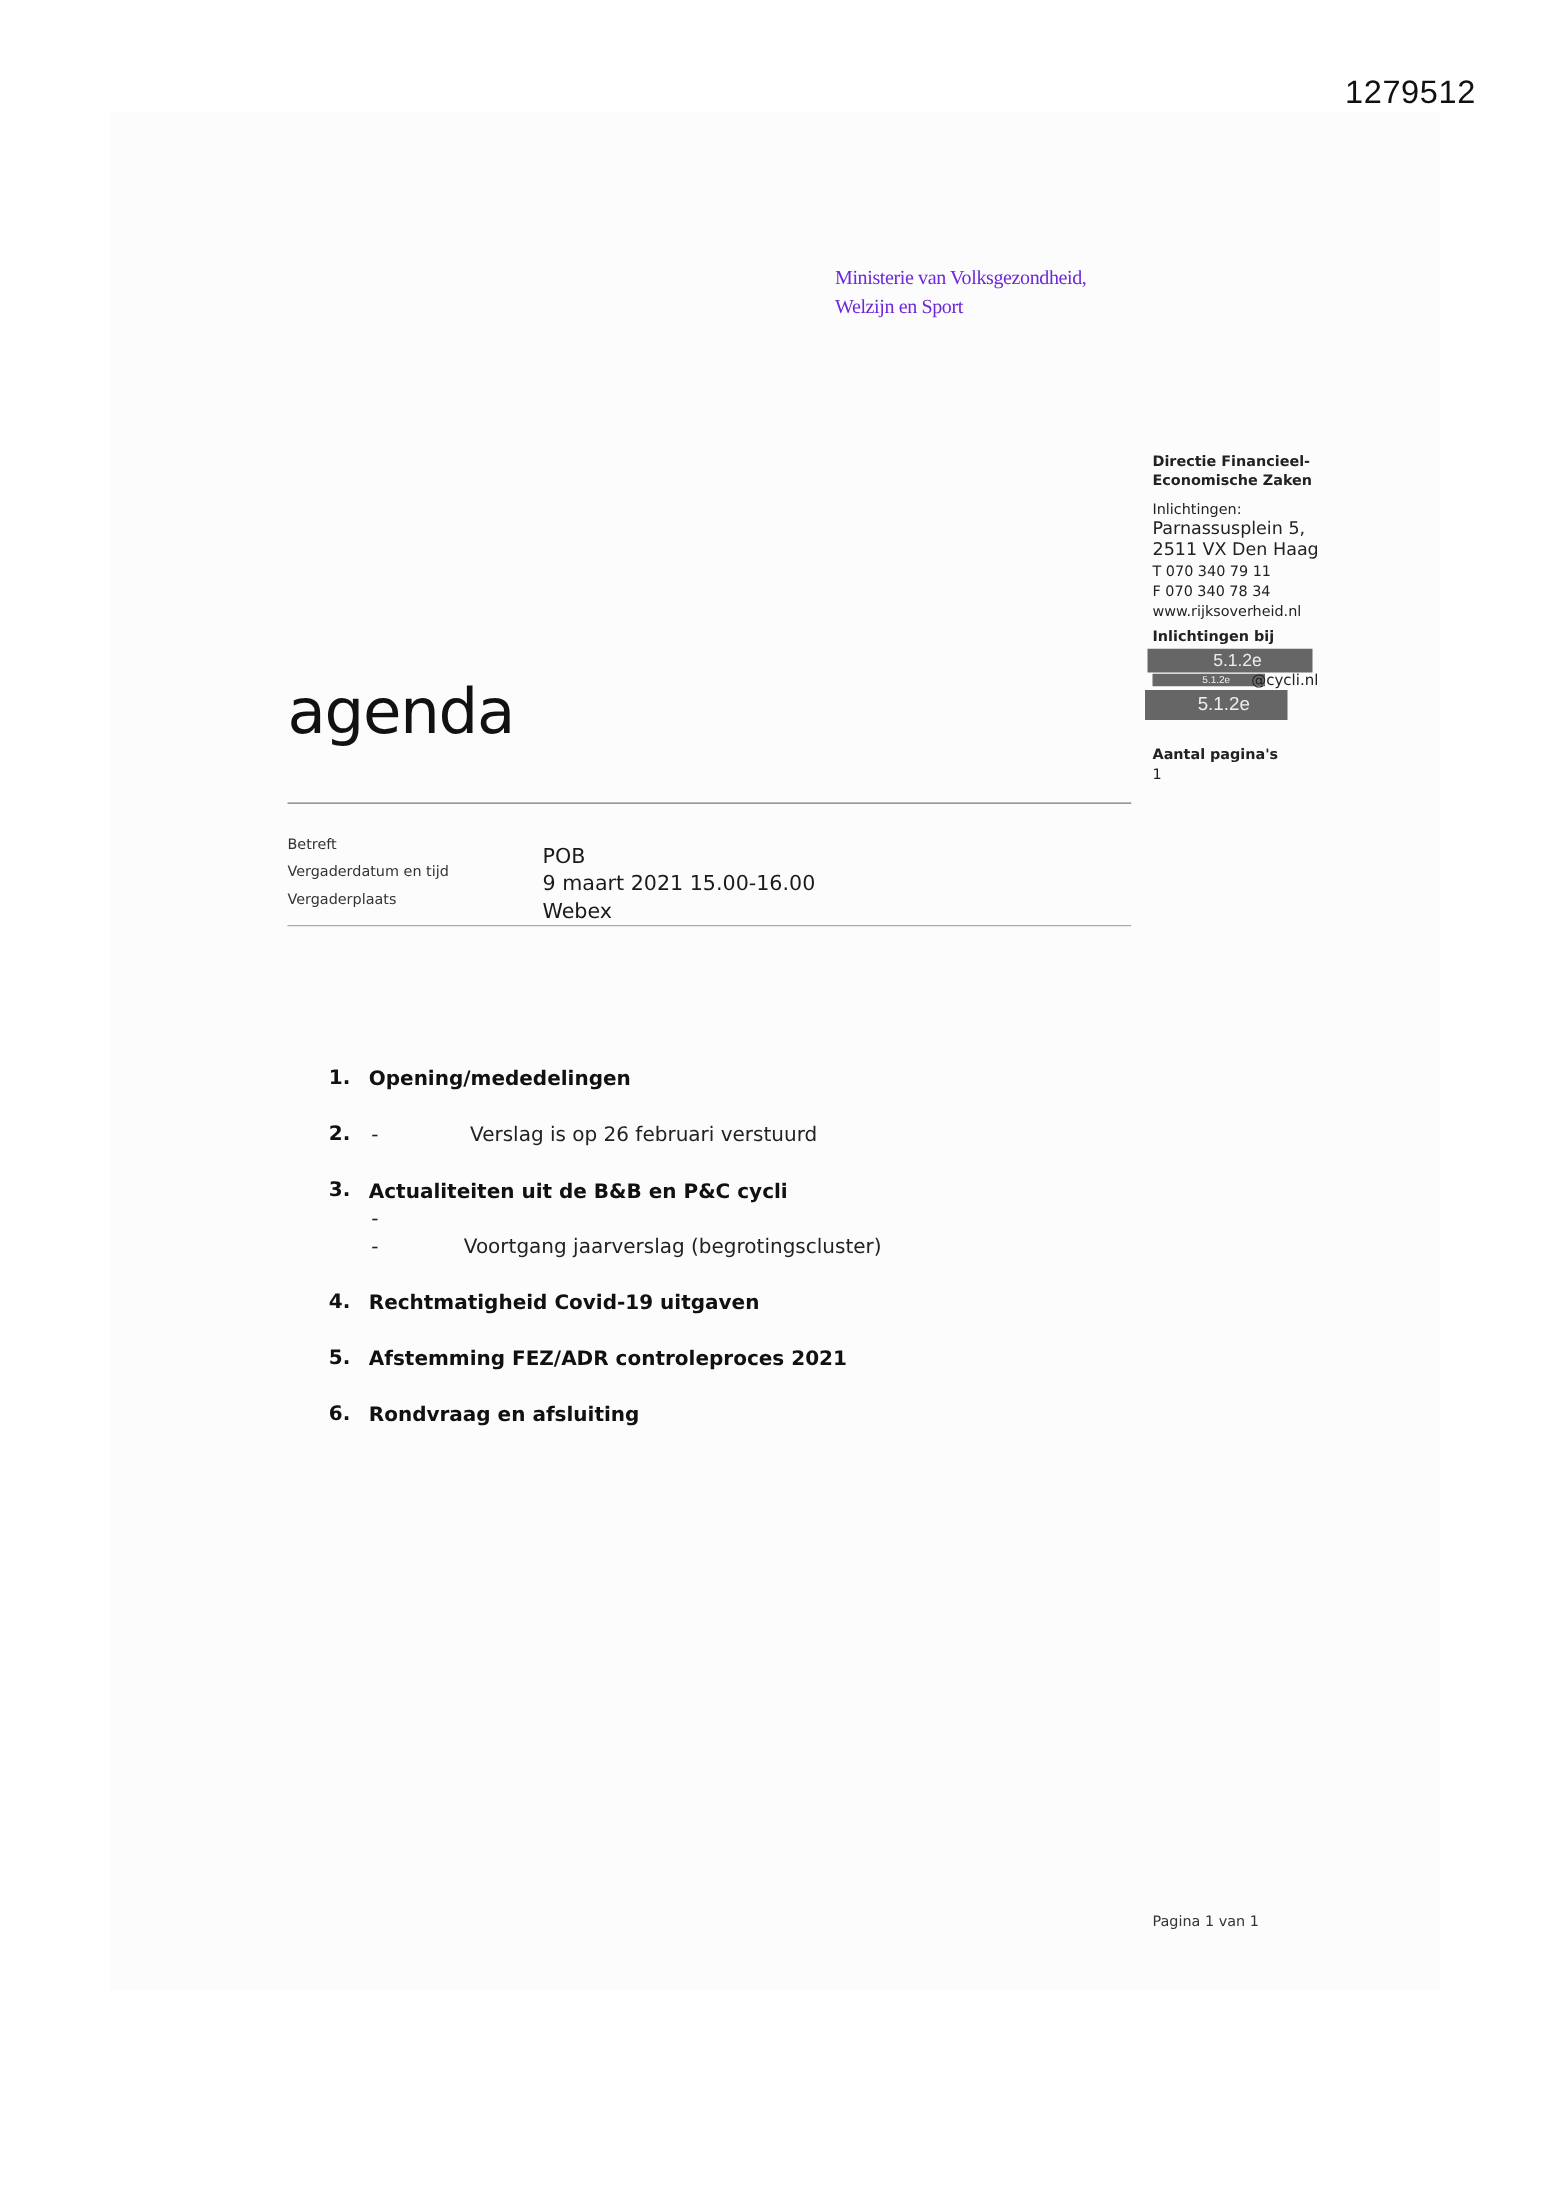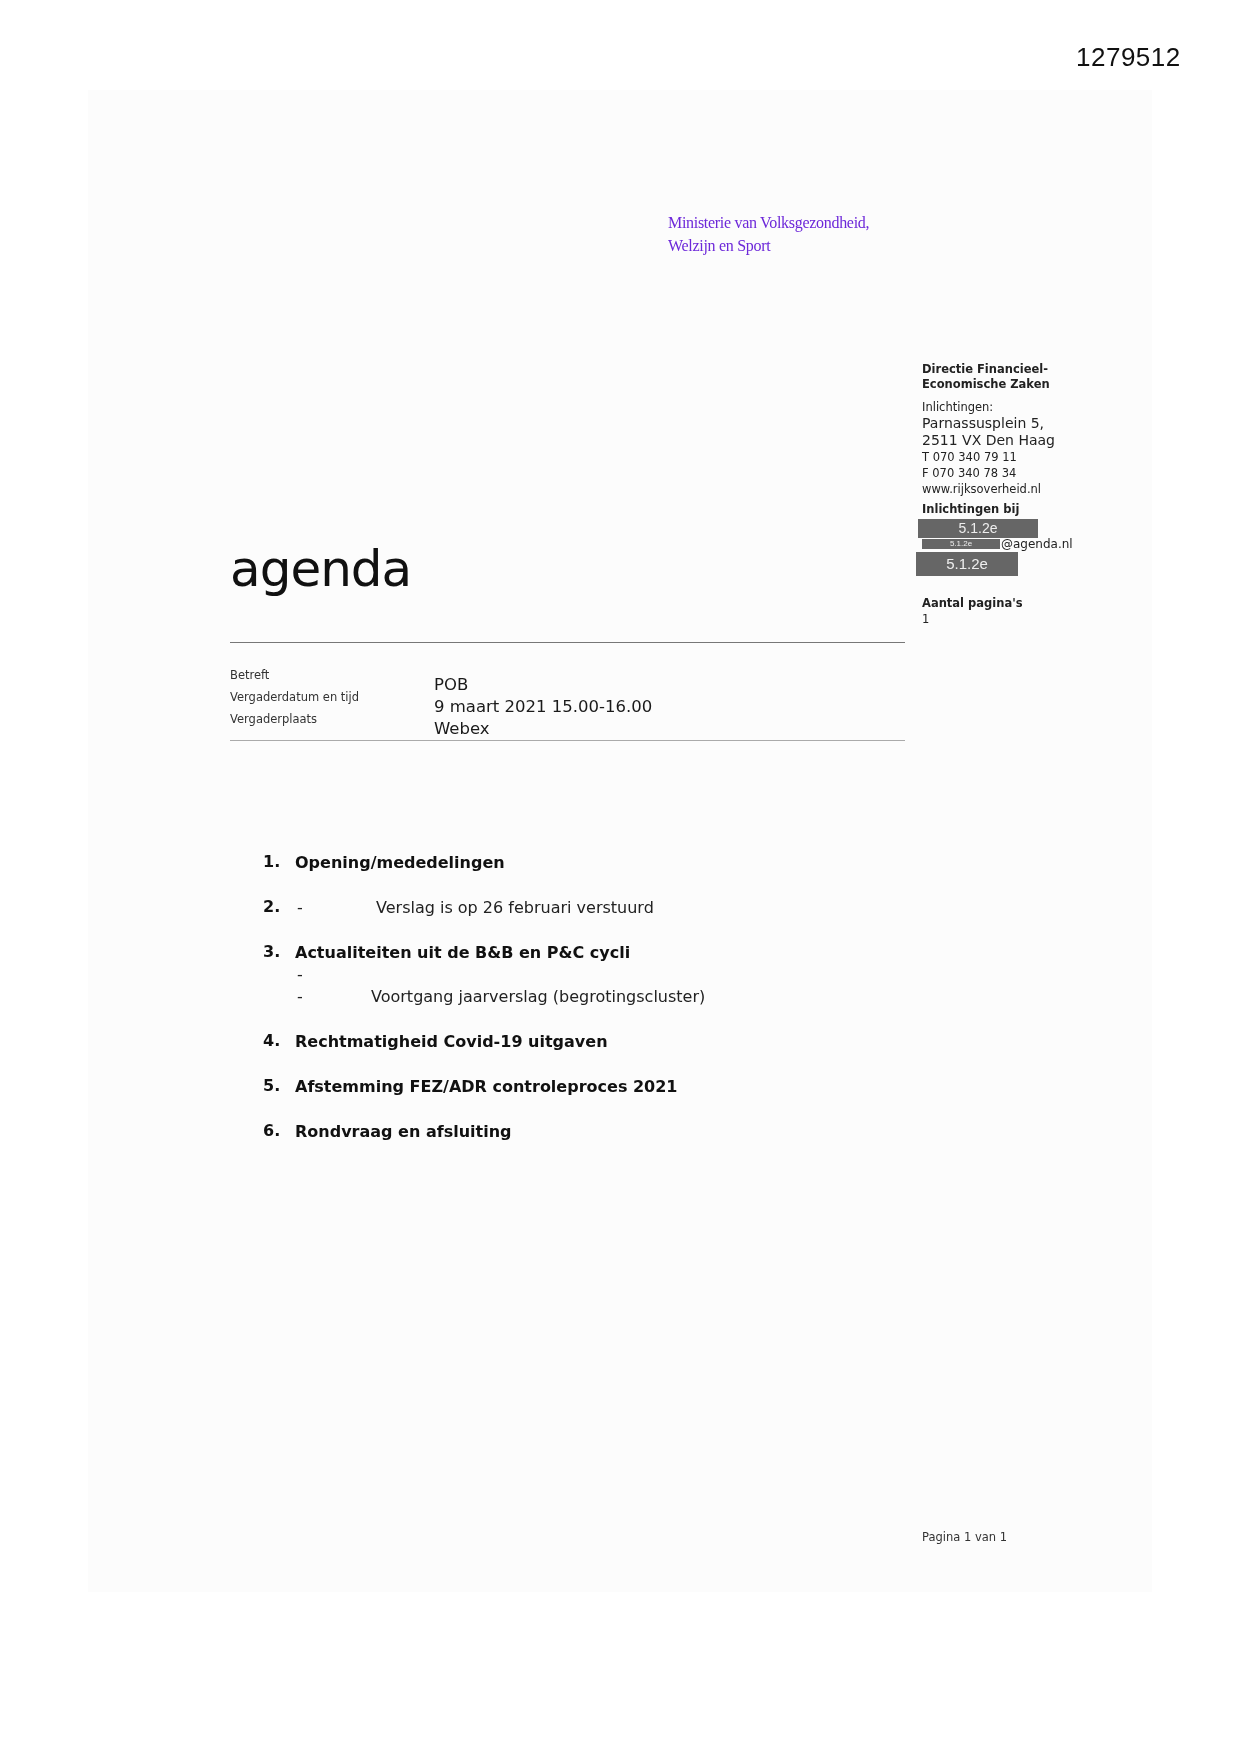--- a/index.html
+++ b/index.html
@@ -6,40 +6,40 @@
   body {
     width: 1241px; height: 1754px; position: relative; overflow: hidden;
     background: #ffffff; color: #111;
     font-family: "DejaVu Sans", "Liberation Sans", sans-serif;
   }
   .page {
     position: absolute; left: 88px; top: 90px; width: 1064px; height: 1502px;
     background: #fcfcfc;
   }
   .doc-id {
-    position: absolute; left: 1076px; top: 42px;
+    position: absolute; left: 1076px; top: 58px;
     font-family: "Liberation Sans", sans-serif; font-size: 26px; color: #111;
     letter-spacing: 0.5px;
   }
   .ministry {
     position: absolute; left: 668px; top: 211px;
     font-family: Liberation Serif, serif; font-size: 16px; line-height: 23px;
     color: #6d28d9; letter-spacing: -0.3px;
   }
   .side {
     position: absolute; left: 922px; top: 362px; width: 200px;
     font-size: 11.5px; color: #222;
   }
   .side .bold { font-weight: bold; font-size: 11.5px; line-height: 15px; }
   .side .small { font-size: 11.5px; line-height: 16px; }
   .side .medium { font-size: 14px; line-height: 17px; }
   .side .gap { height: 7px; }
   .redact {
     background: #666; color: #eee; font-family: "Liberation Sans", sans-serif;
-    display: inline-block; text-align: center;
+    display: inline-block; text-align: center; padding-left: 12px;
   }
   .r1 { position: absolute; left: -4px; top: 157px; width: 120px; height: 19px; font-size: 14px; line-height: 19px; }
   .r2 { position: absolute; left: 0px; top: 177px; width: 78px; height: 10px; font-size: 8px; line-height: 10px; }
   .r3 { position: absolute; left: -6px; top: 190px; width: 102px; height: 24px; font-size: 15px; line-height: 24px; }
   .email-suffix { position: absolute; left: 79px; top: 175px; font-size: 12px; line-height: 14px; color: #222; }
   .aantal { position: absolute; left: 0; top: 234px; }
   .title {
     position: absolute; left: 230px; top: 540px;
     font-family: "DejaVu Sans", sans-serif; font-size: 50px; color: #111; letter-spacing: -1px;
   }
@@ -79,21 +79,21 @@
   <div class="small">Inlichtingen:</div>
   <div class="medium">Parnassusplein 5,</div>
   <div class="medium">2511 VX Den Haag</div>
   <div class="small">T  070 340 79 11</div>
   <div class="small">F  070 340 78 34</div>
   <div class="small">www.rijksoverheid.nl</div>
   <div class="gap" style="height:5px"></div>
   <div class="bold">Inlichtingen bij</div>
   <span class="redact r1">5.1.2e</span>
   <span class="redact r2">5.1.2e</span>
-  <span class="email-suffix">@agenda.nl</span>
+  <span class="email-suffix">@cycli.nl</span>
   <span class="redact r3">5.1.2e</span>
   <div class="aantal">
     <div class="bold">Aantal pagina's</div>
     <div class="small">1</div>
   </div>
 </div>
 
 <div class="title">agenda</div>
 
 <div class="rule top"></div>

